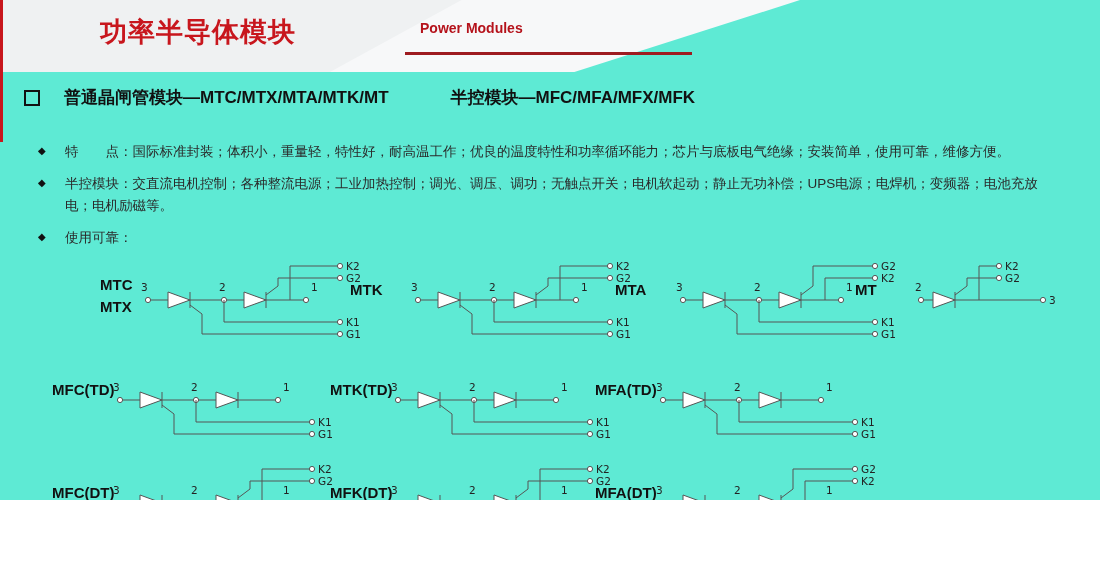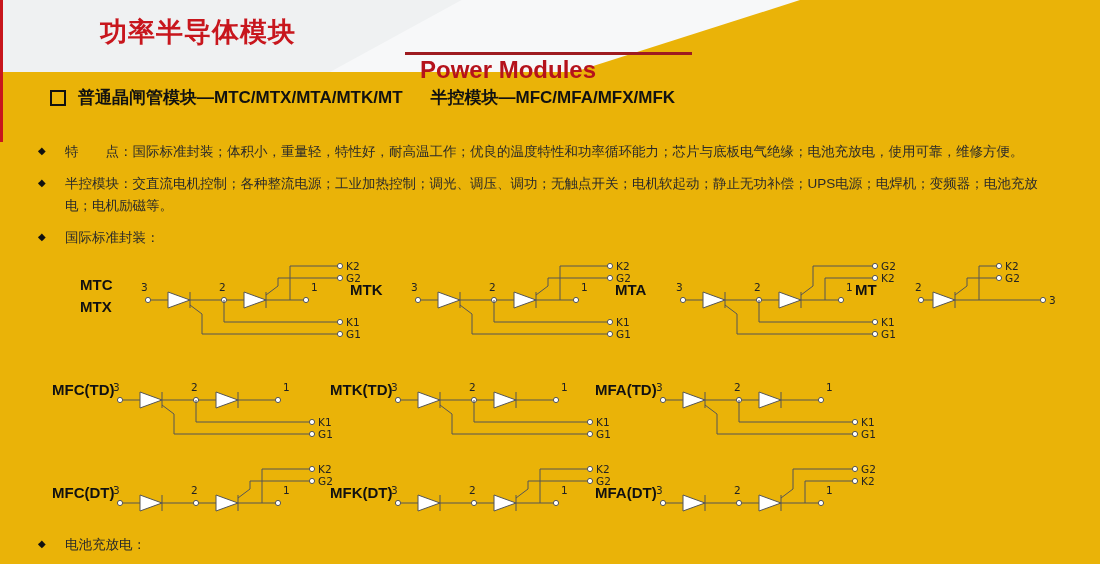--- a/index.html
+++ b/index.html
@@ -1,47 +1,47 @@
 <!DOCTYPE html>
 <html><head>
 <meta charset="utf-8">
 <style>
   html,body{margin:0;padding:0;background:#ffffff;}
-  .page{position:relative;width:1100px;height:564px;background:#eab308;overflow:hidden;
+  .page{position:relative;width:1100px;height:500px;background:#5eead4;overflow:hidden;
         font-family:"Liberation Sans","DejaVu Sans",sans-serif;color:#222;}
 
   
   .header{position:absolute;left:0;top:0;width:1100px;height:72px;}
   .band-a{position:absolute;left:0;top:0;width:540px;height:72px;background:#eff1f2;
           clip-path:polygon(0 0,100% 0,72% 100%,0 100%);}
   .band-b{position:absolute;left:330px;top:0;width:470px;height:72px;background:#f7f8f9;
           clip-path:polygon(28% 0,100% 0,52% 100%,0 100%);}
   .red-edge{position:absolute;left:0;top:0;width:3px;height:142px;background:#c8161d;}
   .title-cn{position:absolute;left:100px;top:14px;font-size:27px;font-weight:bold;color:#c8161d;letter-spacing:1px;}
-  .title-en{position:absolute;left:420px;top:20px;font-size:24px;font-weight:bold;color:#b5121b;margin-top:36px;}
+  .title-en{position:absolute;left:420px;top:20px;font-size:14px;font-weight:bold;color:#b5121b;}
   .en-underline{position:absolute;left:405px;top:52px;width:287px;height:3px;background:#9e1b20;}
 
   
-  .section-heading{position:absolute;left:50px;top:86px;display:flex;align-items:center;
-                   font-size:17px;font-weight:bold;color:#111;}
+  .section-heading{position:absolute;left:24px;top:86px;display:flex;align-items:center;
+                   font-size:17px;font-weight:bold;color:#111;gap:12px;}
   .sq{width:12px;height:12px;border:2px solid #111;margin-right:12px;flex:0 0 auto;}
-  .heading-right{margin-left:28px;text-align:right;}
+  .heading-right{margin-left:50px;text-align:right;}
 
   
   .features{position:absolute;left:38px;top:141px;width:1005px;font-size:13.5px;color:#2a2a2a;line-height:1.68;}
   .feature{position:relative;padding-left:27px;margin-bottom:9px;}
   .feature .diamond{position:absolute;left:0;top:2px;font-size:10px;color:#111;}
   .footer-row{position:absolute;left:38px;top:534px;width:1005px;font-size:13.5px;color:#2a2a2a;line-height:1.68;}
 
   
   .diagrams{position:absolute;left:0;top:255px;width:1100px;height:309px;}
   .diagram{position:absolute;width:300px;height:88px;}
   .dlabel{position:absolute;left:0;top:21px;font-size:15px;font-weight:600;color:#111;
           line-height:22px;white-space:nowrap;}
-  .dlabel.two{top:16px;}
+  .dlabel.two{top:16px;margin-left:20px;}
   .diagram svg{position:absolute;left:58px;top:0;}
   .diagram svg text{font-family:"DejaVu Sans","Liberation Sans",sans-serif;}
 </style>
 </head>
 <body>
 
 <div class="page">
 
   <div class="header">
     <div class="band-a"></div>
@@ -54,29 +54,29 @@
 
   <div class="section-heading">
     <span class="sq"></span>
     <span>普通晶闸管模块—MTC/MTX/MTA/MTK/MT</span>
     <span class="heading-right">半控模块—MFC/MFA/MFX/MFK</span>
   </div>
 
   <div class="features">
     <div class="feature">
       <span class="diamond">◆</span>
-      <span>特　　点：</span><span>国际标准封装；体积小，重量轻，特性好，耐高温工作；优良的温度特性和功率循环能力；芯片与底板电气绝缘；电池充放电，使用可靠，维修方便。</span>
+      <span>特　　点：</span><span>国际标准封装；体积小，重量轻，特性好，耐高温工作；优良的温度特性和功率循环能力；芯片与底板电气绝缘；安装简单，使用可靠，维修方便。</span>
     </div>
     <div class="feature">
       <span class="diamond">◆</span>
       <span>半控模块：</span><span>交直流电机控制；各种整流电源；工业加热控制；调光、调压、调功；无触点开关；电机软起动；静止无功补偿；UPS电源；电焊机；变频器；电池充放电；电机励磁等。</span>
     </div>
     <div class="feature">
       <span class="diamond">◆</span>
-      <span>国际标准封装：</span>
+      <span>使用可靠：</span>
     </div>
   </div>
 
   <div class="diagrams">
       <div class="diagram" style="left: 80px; top: 3px;">
         <div class="dlabel two">
           <div>MTC</div>
           <div>MTX</div>
         </div>
         <svg width="232" height="88">

